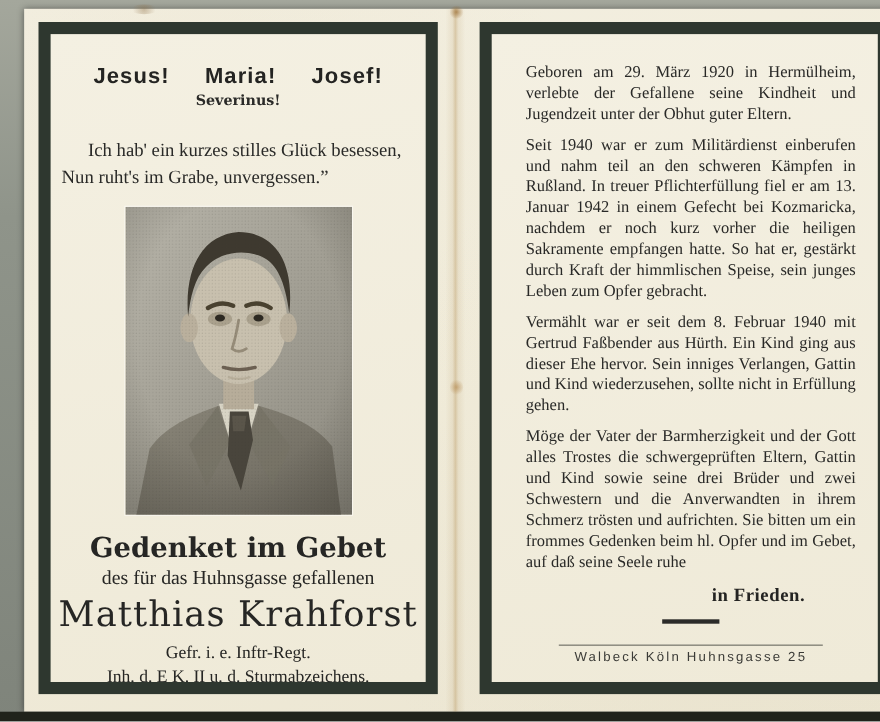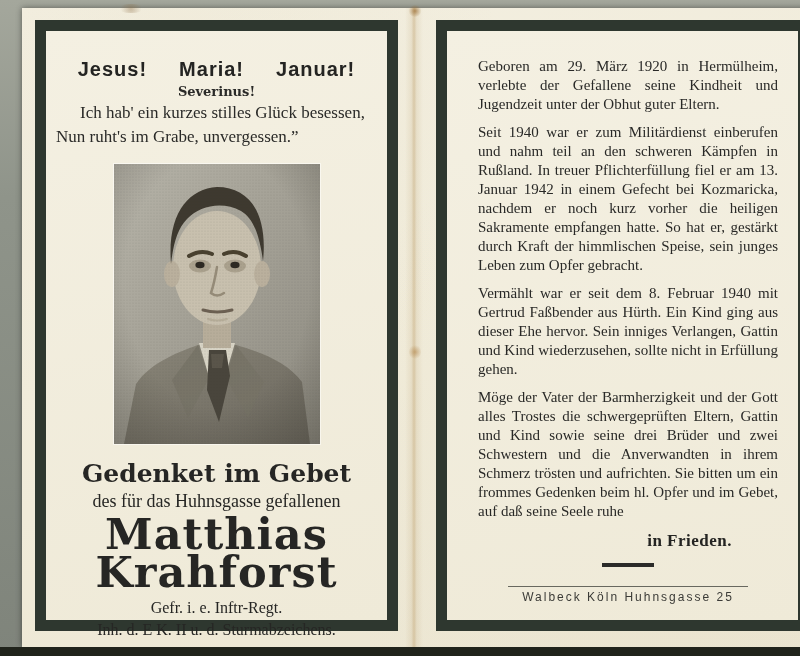--- a/index.html
+++ b/index.html
@@ -61,39 +61,39 @@
     font-family: "Liberation Sans", sans-serif;
     font-weight: bold; font-size: 20px;
     letter-spacing: 1px; color: #242422;
   }
   .severinus {
     margin-top: 3px; text-align: center;
     font-family: "DejaVu Serif", serif;
     font-weight: 600; font-size: 13px; color: #2a2a28;
   }
   .poem {
-    margin-top: 2px; padding: 0 8px;
+    margin-top: 26px; padding: 0 8px;
     font-size: 17px; line-height: 24px; color: #2a2a28;
   }
   .poem-l1 { padding-left: 26px; }
   .poem-l2 { padding-left: 2px; }
   .photo-wrap {
     width: 206px; height: 280px;
     margin: 15px auto 0;
     box-shadow: 0 0 0 1px rgba(255,255,255,.5);
   }
   .memorial { margin-top: 15px; text-align: center; color: #262624; }
   .memorial-heading {
     font-family: "DejaVu Serif", serif;
     font-weight: 600; font-size: 25px; line-height: 30px;
   }
   .dedication { font-size: 18px; line-height: 23px; margin-top: 1px; }
   .deceased-name {
     font-family: "DejaVu Serif", serif;
-    font-weight: bold; font-size: 43px; line-height: 38px;
+    font-weight: normal; font-size: 32px; line-height: 38px;
     letter-spacing: 1px; margin-top: 2px;
   }
   .rank-line   { font-size: 16px; line-height: 20px; margin-top: 7px; }
   .awards-line { font-size: 16px; line-height: 20px; margin-top: 2px; }
 
   
   .obituary {
     box-sizing: border-box;
     height: 100%;
     padding: 26px 20px 12px;
@@ -128,21 +128,21 @@
 </head>
 <body>
 
 <div class="scan">
   <div class="card">
 
     <div class="frame frame-left">
       <div class="invocation">
         <span>Jesus!</span>
         <span>Maria!</span>
-        <span>Januar!</span>
+        <span>Josef!</span>
       </div>
       <div class="severinus">Severinus!</div>
       <div class="poem">
         <div class="poem-l1">Ich hab' ein kurzes stilles Glück besessen,</div>
         <div class="poem-l2">Nun ruht's im Grabe, unvergessen.”</div>
       </div>
 
       <div class="photo-wrap">
         <svg width="206" height="280" viewBox="0 0 206 280" xmlns="http://www.w3.org/2000/svg">
           <defs>

